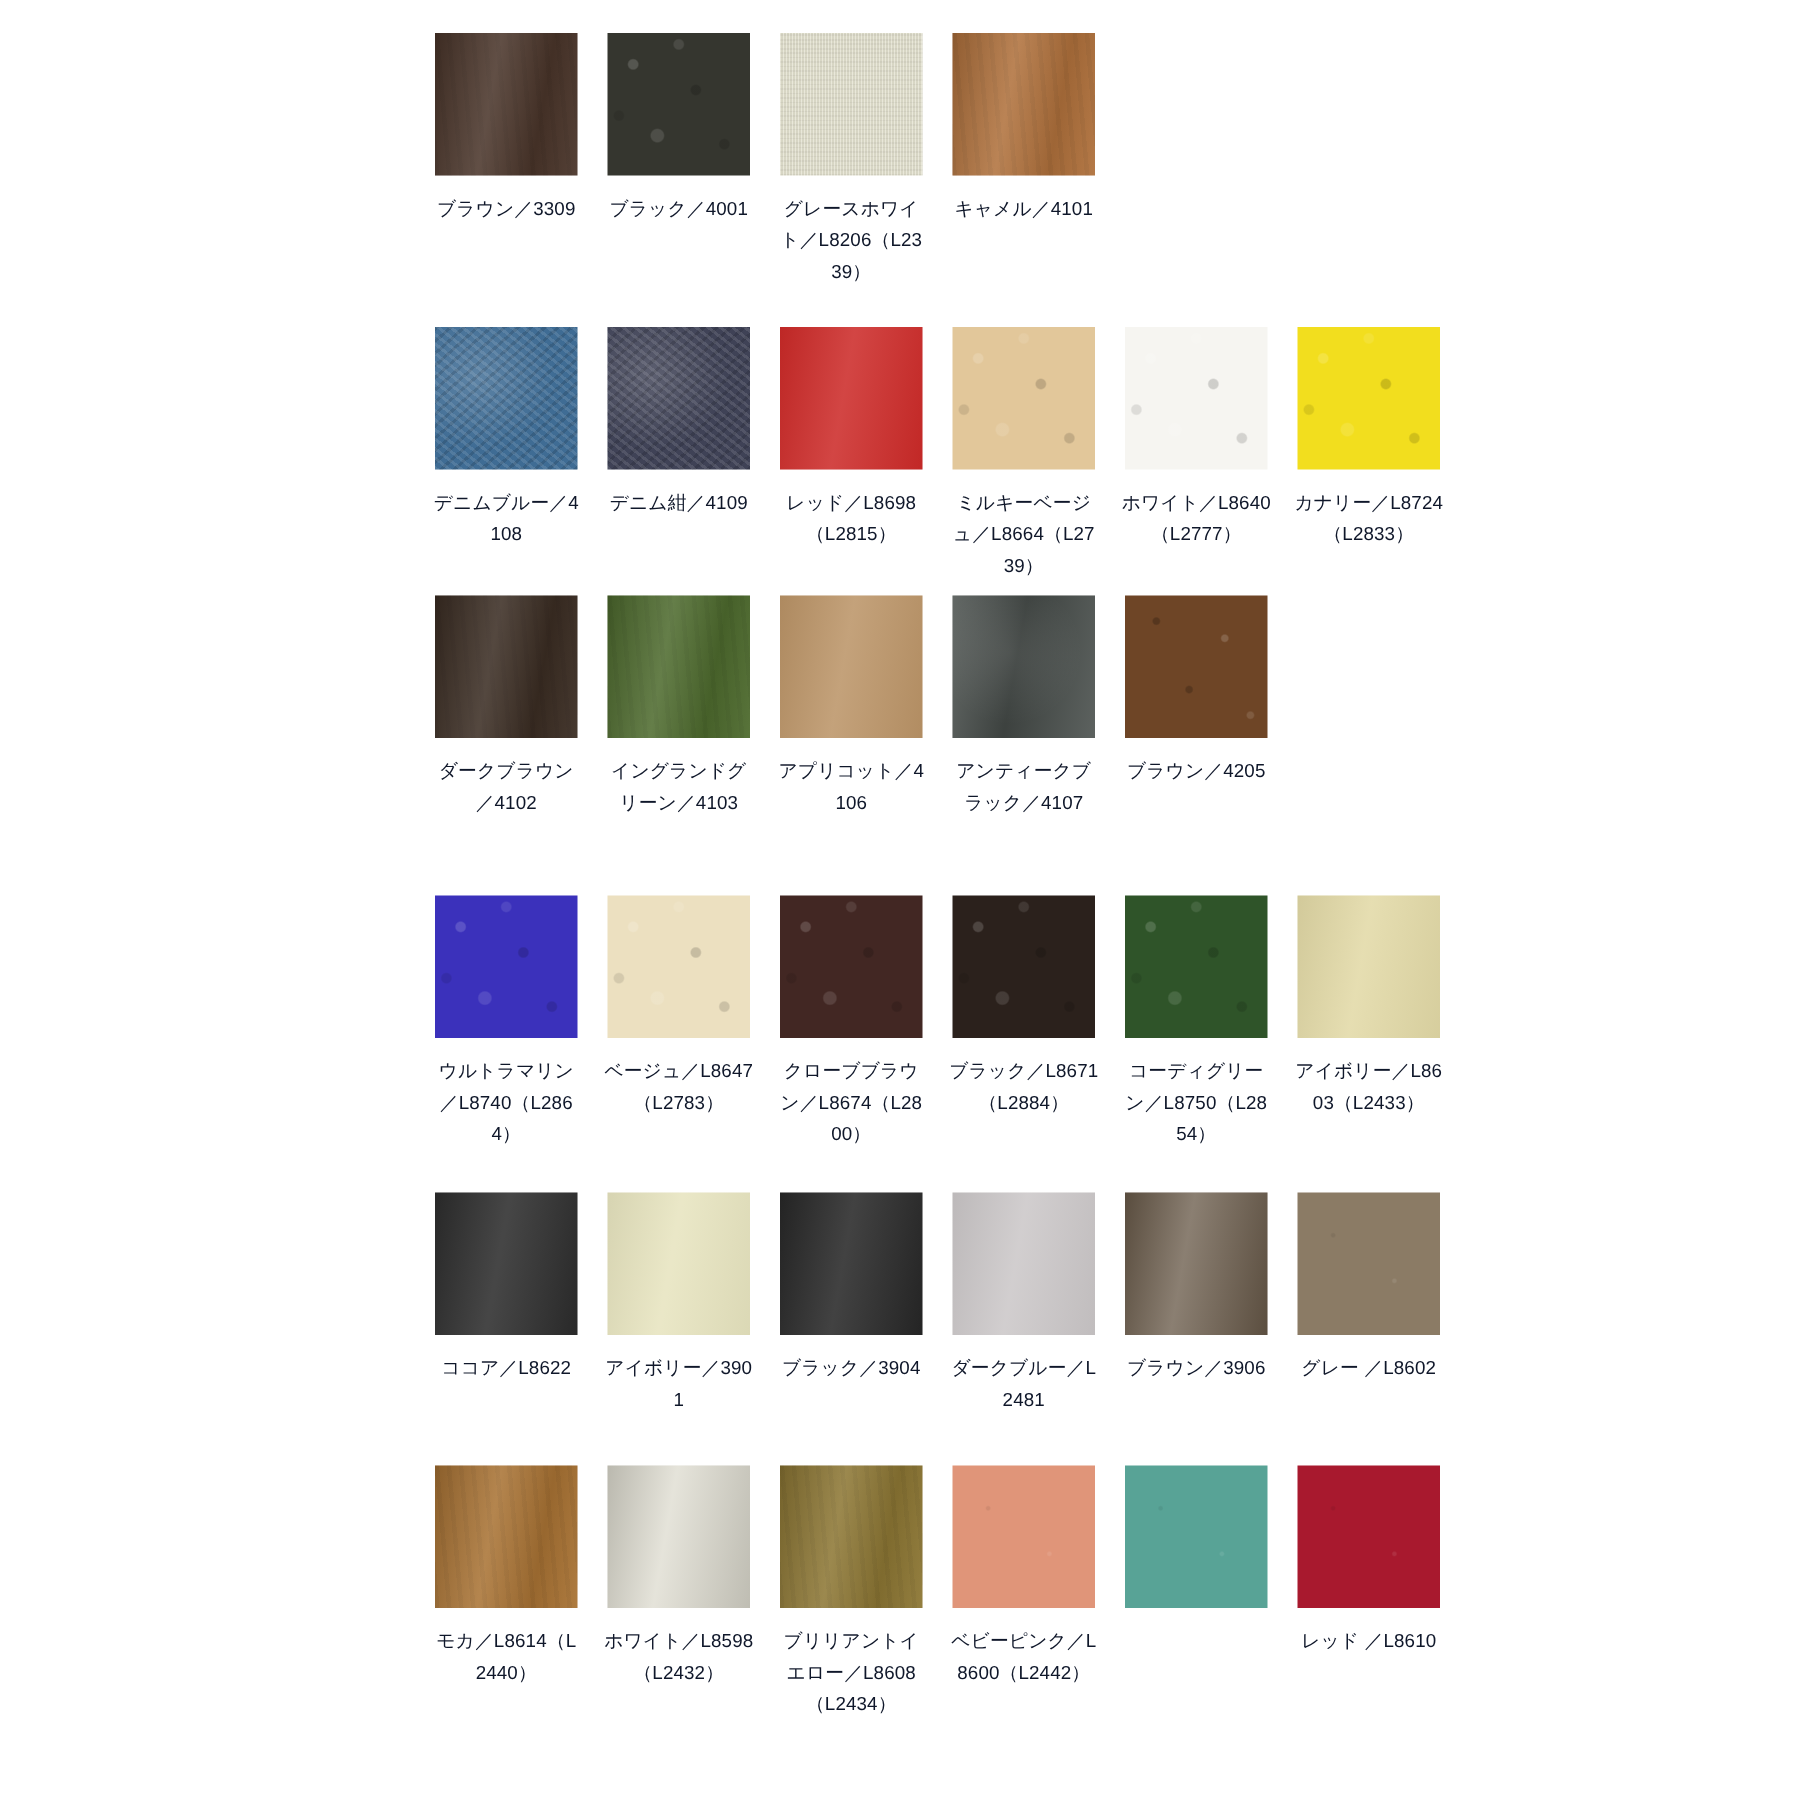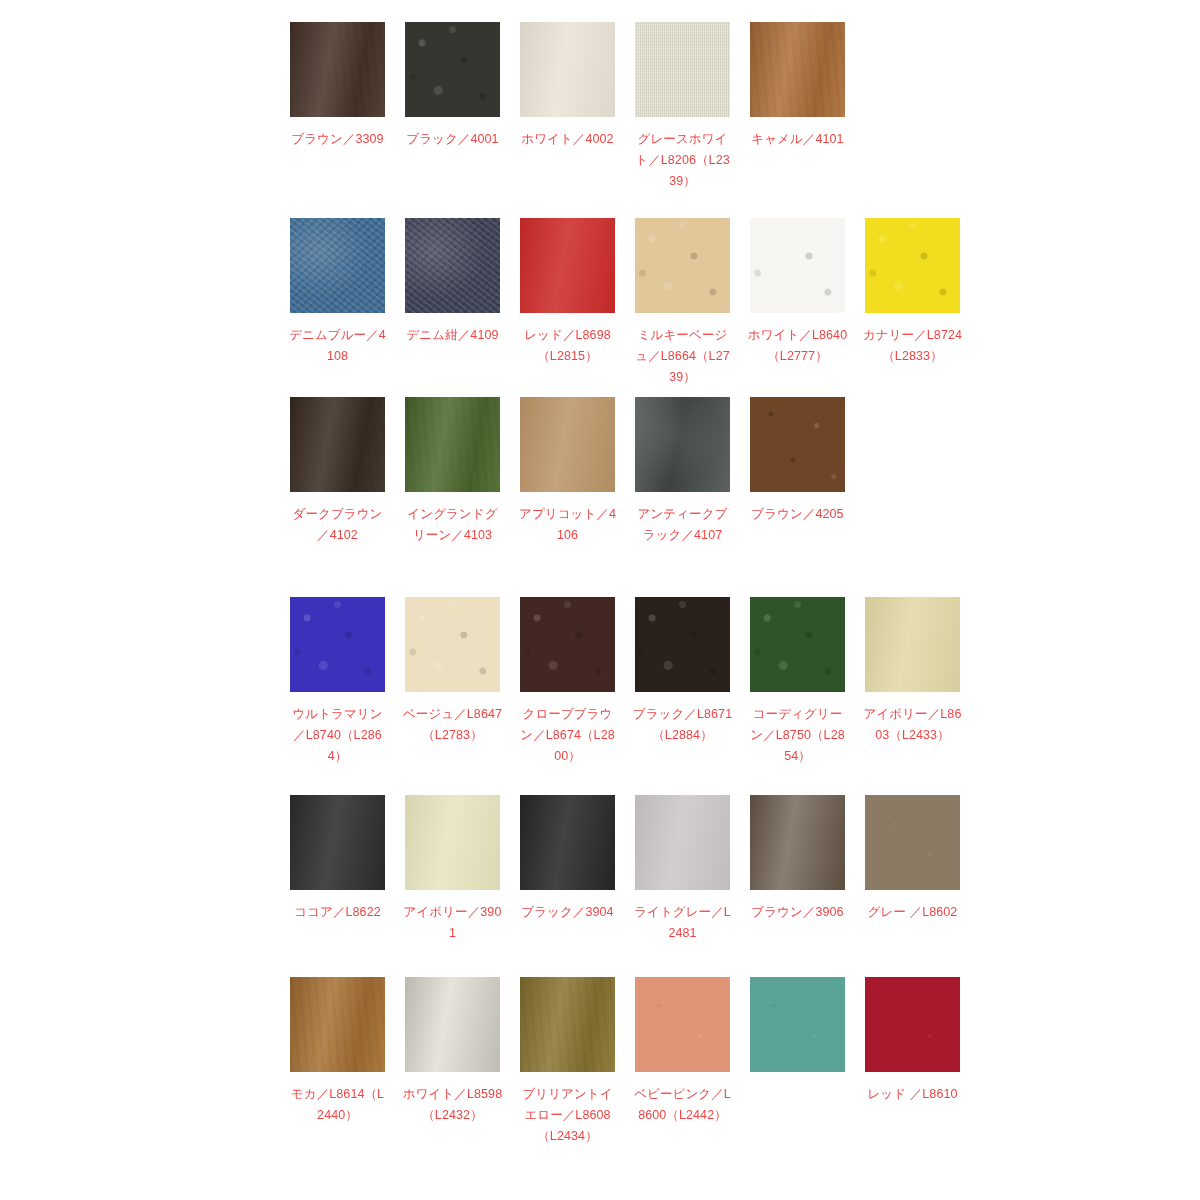--- a/index.html
+++ b/index.html
@@ -54,21 +54,21 @@
     background-repeat: no-repeat;
     background-size: 100% 100%;
     position: relative;
   }
 
   .swatch-label {
     margin-top: 12px;
     font-size: 12.5px;
     line-height: 21px;
     text-align: center;
-    color: #ef4444;
+    color: #0f172a;
     letter-spacing: 0.1px;
     width: 100px;
     word-break: break-all;
   }
 
   
   .r0 { top: 22px; }
   .r1 { top: 218px; }
   .r2 { top: 397px; }
   .r3 { top: 597px; }
@@ -82,24 +82,20 @@
     <div class="swatch-row cols-6 r0">
       <div class="swatch-cell">
         <span class="swatch-chip" style="background-color: rgb(74, 53, 42); background-image: linear-gradient(100deg, rgba(0, 0, 0, 0.18) 0%, rgba(255, 255, 255, 0.13) 40%, rgba(0, 0, 0, 0.1) 72%, rgba(255, 255, 255, 0.06) 100%), repeating-linear-gradient(85deg, rgba(0, 0, 0, 0.04) 0px, rgba(0, 0, 0, 0.04) 3px, transparent 3px, transparent 8px);"></span>
         <div class="swatch-label">ブラウン／3309</div>
       </div>
       <div class="swatch-cell">
         <span class="swatch-chip" style="background-color: rgb(53, 54, 47); background-image: radial-gradient(circle at 18% 22%, rgba(255, 255, 255, 0.16) 0px, rgba(255, 255, 255, 0.16) 3px, transparent 4px), radial-gradient(circle at 62% 40%, rgba(0, 0, 0, 0.16) 0px, rgba(0, 0, 0, 0.16) 3px, transparent 4px), radial-gradient(circle at 35% 72%, rgba(255, 255, 255, 0.12) 0px, rgba(255, 255, 255, 0.12) 4px, transparent 5px), radial-gradient(circle at 82% 78%, rgba(0, 0, 0, 0.14) 0px, rgba(0, 0, 0, 0.14) 3px, transparent 4px), radial-gradient(circle at 8% 58%, rgba(0, 0, 0, 0.1) 0px, rgba(0, 0, 0, 0.1) 3px, transparent 4px), radial-gradient(circle at 50% 8%, rgba(255, 255, 255, 0.1) 0px, rgba(255, 255, 255, 0.1) 3px, transparent 4px);"></span>
         <div class="swatch-label">ブラック／4001</div>
       </div>
       <div class="swatch-cell">
-        <span class="swatch-chip" style="background-color: rgb(234, 227, 214); background-image: linear-gradient(100deg, rgba(0, 0, 0, 0.07) 0%, rgba(255, 255, 255, 0.13) 45%, rgba(0, 0, 0, 0.05) 100%);"></span>
-        <div class="swatch-label">ホワイト／4002</div>
-      </div>
-      <div class="swatch-cell">
         <span class="swatch-chip" style="background-color: rgb(227, 225, 207); background-image: repeating-linear-gradient(90deg, rgba(255, 255, 255, 0.22) 0px, rgba(255, 255, 255, 0.22) 1px, rgba(0, 0, 0, 0.05) 1px, rgba(0, 0, 0, 0.05) 2px), repeating-linear-gradient(0deg, rgba(0, 0, 0, 0.04) 0px, rgba(0, 0, 0, 0.04) 1px, transparent 1px, transparent 3px);"></span>
         <div class="swatch-label">グレースホワイト／L8206（L2339）</div>
       </div>
       <div class="swatch-cell">
         <span class="swatch-chip" style="background-color: rgb(176, 113, 60); background-image: linear-gradient(100deg, rgba(0, 0, 0, 0.18) 0%, rgba(255, 255, 255, 0.13) 40%, rgba(0, 0, 0, 0.1) 72%, rgba(255, 255, 255, 0.06) 100%), repeating-linear-gradient(85deg, rgba(0, 0, 0, 0.04) 0px, rgba(0, 0, 0, 0.04) 3px, transparent 3px, transparent 8px);"></span>
         <div class="swatch-label">キャメル／4101</div>
       </div>
     </div>
     <div class="swatch-row cols-6 r1">
       <div class="swatch-cell">
@@ -183,21 +179,21 @@
       <div class="swatch-cell">
         <span class="swatch-chip" style="background-color: rgb(231, 228, 191); background-image: linear-gradient(100deg, rgba(0, 0, 0, 0.07) 0%, rgba(255, 255, 255, 0.13) 45%, rgba(0, 0, 0, 0.05) 100%);"></span>
         <div class="swatch-label">アイボリー／3901</div>
       </div>
       <div class="swatch-cell">
         <span class="swatch-chip" style="background-color: rgb(38, 38, 38); background-image: linear-gradient(100deg, rgba(0, 0, 0, 0.07) 0%, rgba(255, 255, 255, 0.13) 45%, rgba(0, 0, 0, 0.05) 100%);"></span>
         <div class="swatch-label">ブラック／3904</div>
       </div>
       <div class="swatch-cell">
         <span class="swatch-chip" style="background-color: rgb(203, 199, 200); background-image: linear-gradient(100deg, rgba(0, 0, 0, 0.07) 0%, rgba(255, 255, 255, 0.13) 45%, rgba(0, 0, 0, 0.05) 100%);"></span>
-        <div class="swatch-label">ライトグレー／L2481</div>
+        <div class="swatch-label">ダークブルー／L2481</div>
       </div>
       <div class="swatch-cell">
         <span class="swatch-chip" style="background-color: rgb(106, 91, 74); background-image: linear-gradient(100deg, rgba(0, 0, 0, 0.16) 0%, rgba(255, 255, 255, 0.22) 42%, rgba(0, 0, 0, 0.14) 100%);"></span>
         <div class="swatch-label">ブラウン／3906</div>
       </div>
       <div class="swatch-cell">
         <span class="swatch-chip" style="background-color: rgb(139, 123, 101); background-image: radial-gradient(circle at 25% 30%, rgba(0, 0, 0, 0.07) 0px, rgba(0, 0, 0, 0.07) 1px, transparent 2px), radial-gradient(circle at 68% 62%, rgba(255, 255, 255, 0.09) 0px, rgba(255, 255, 255, 0.09) 1px, transparent 2px);"></span>
         <div class="swatch-label">グレー ／L8602</div>
       </div>
     </div>

